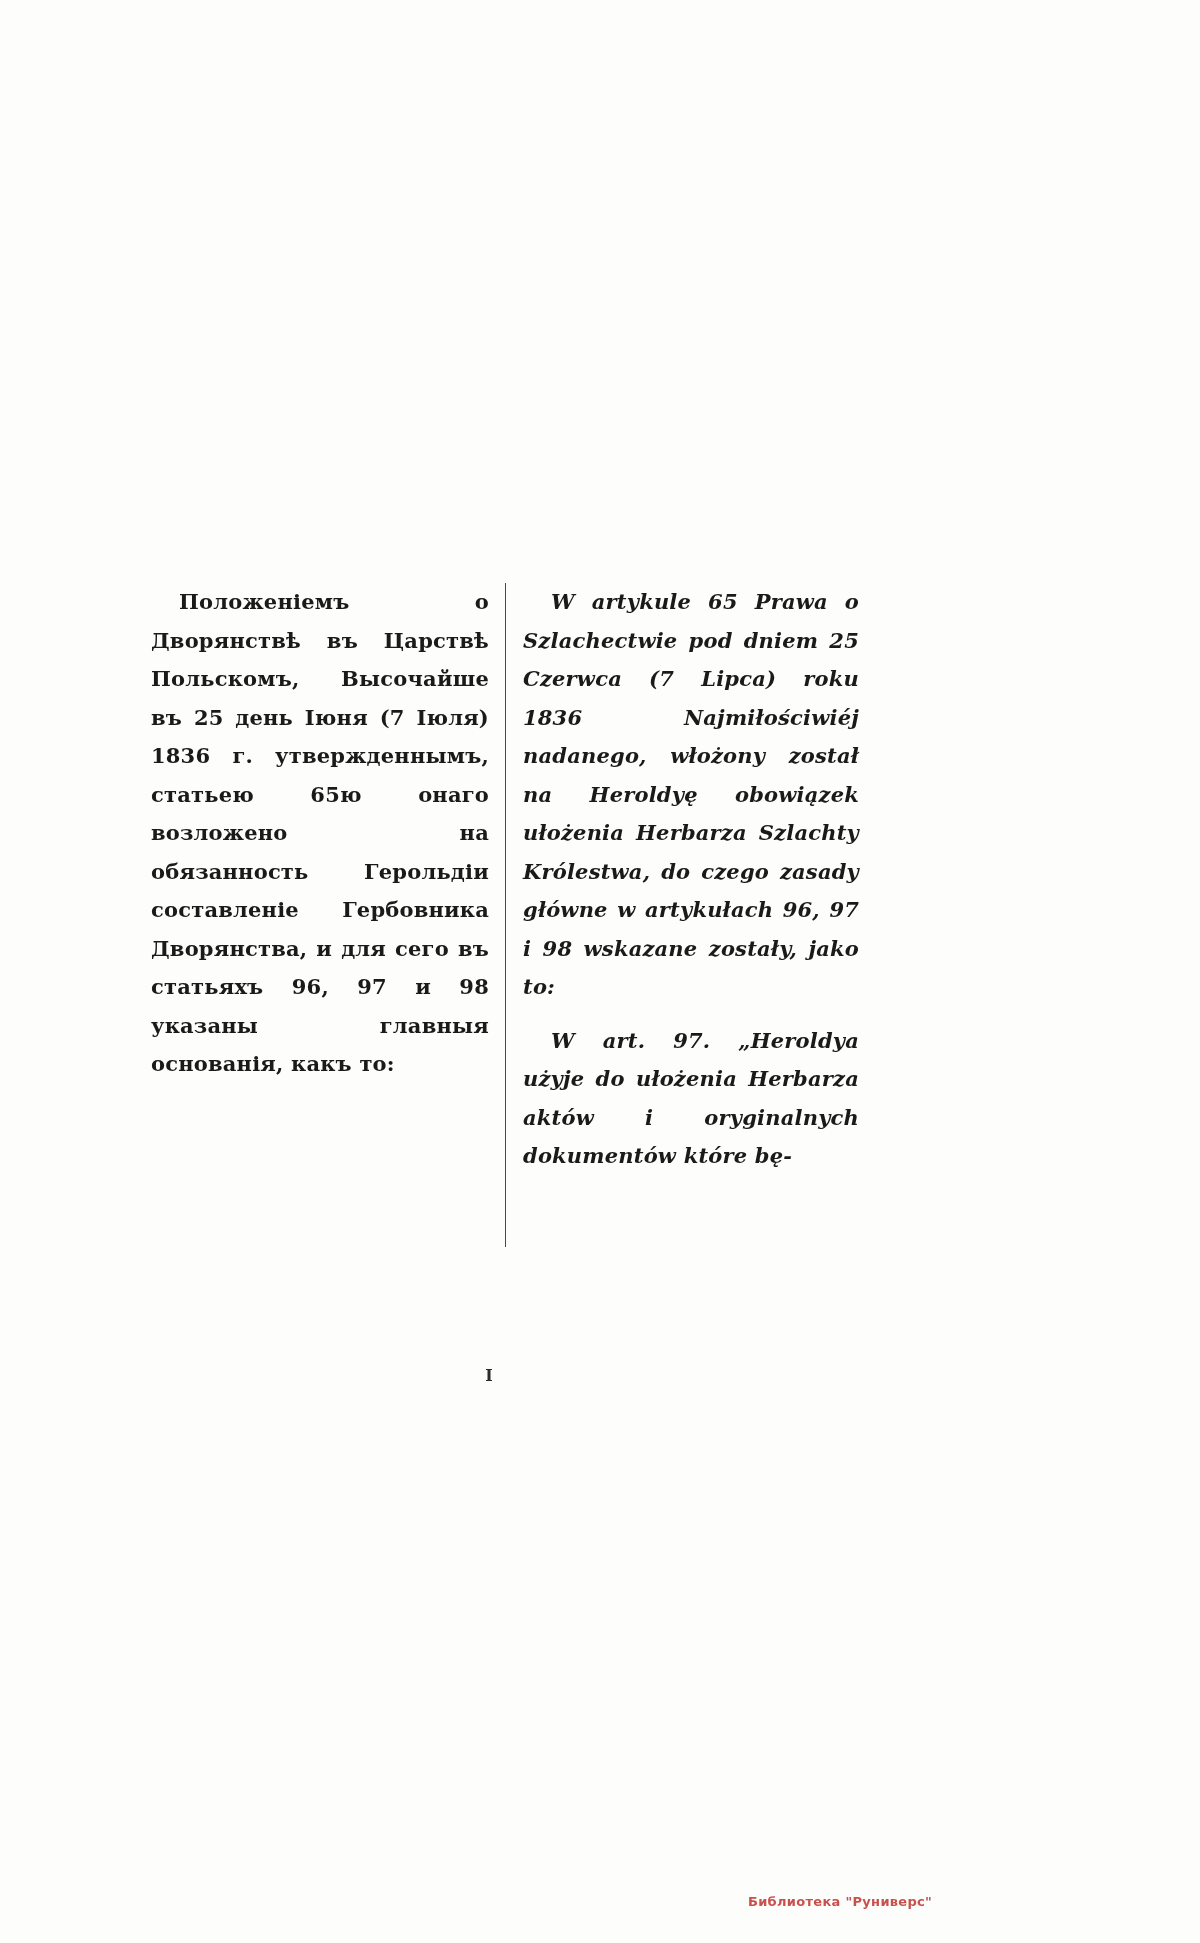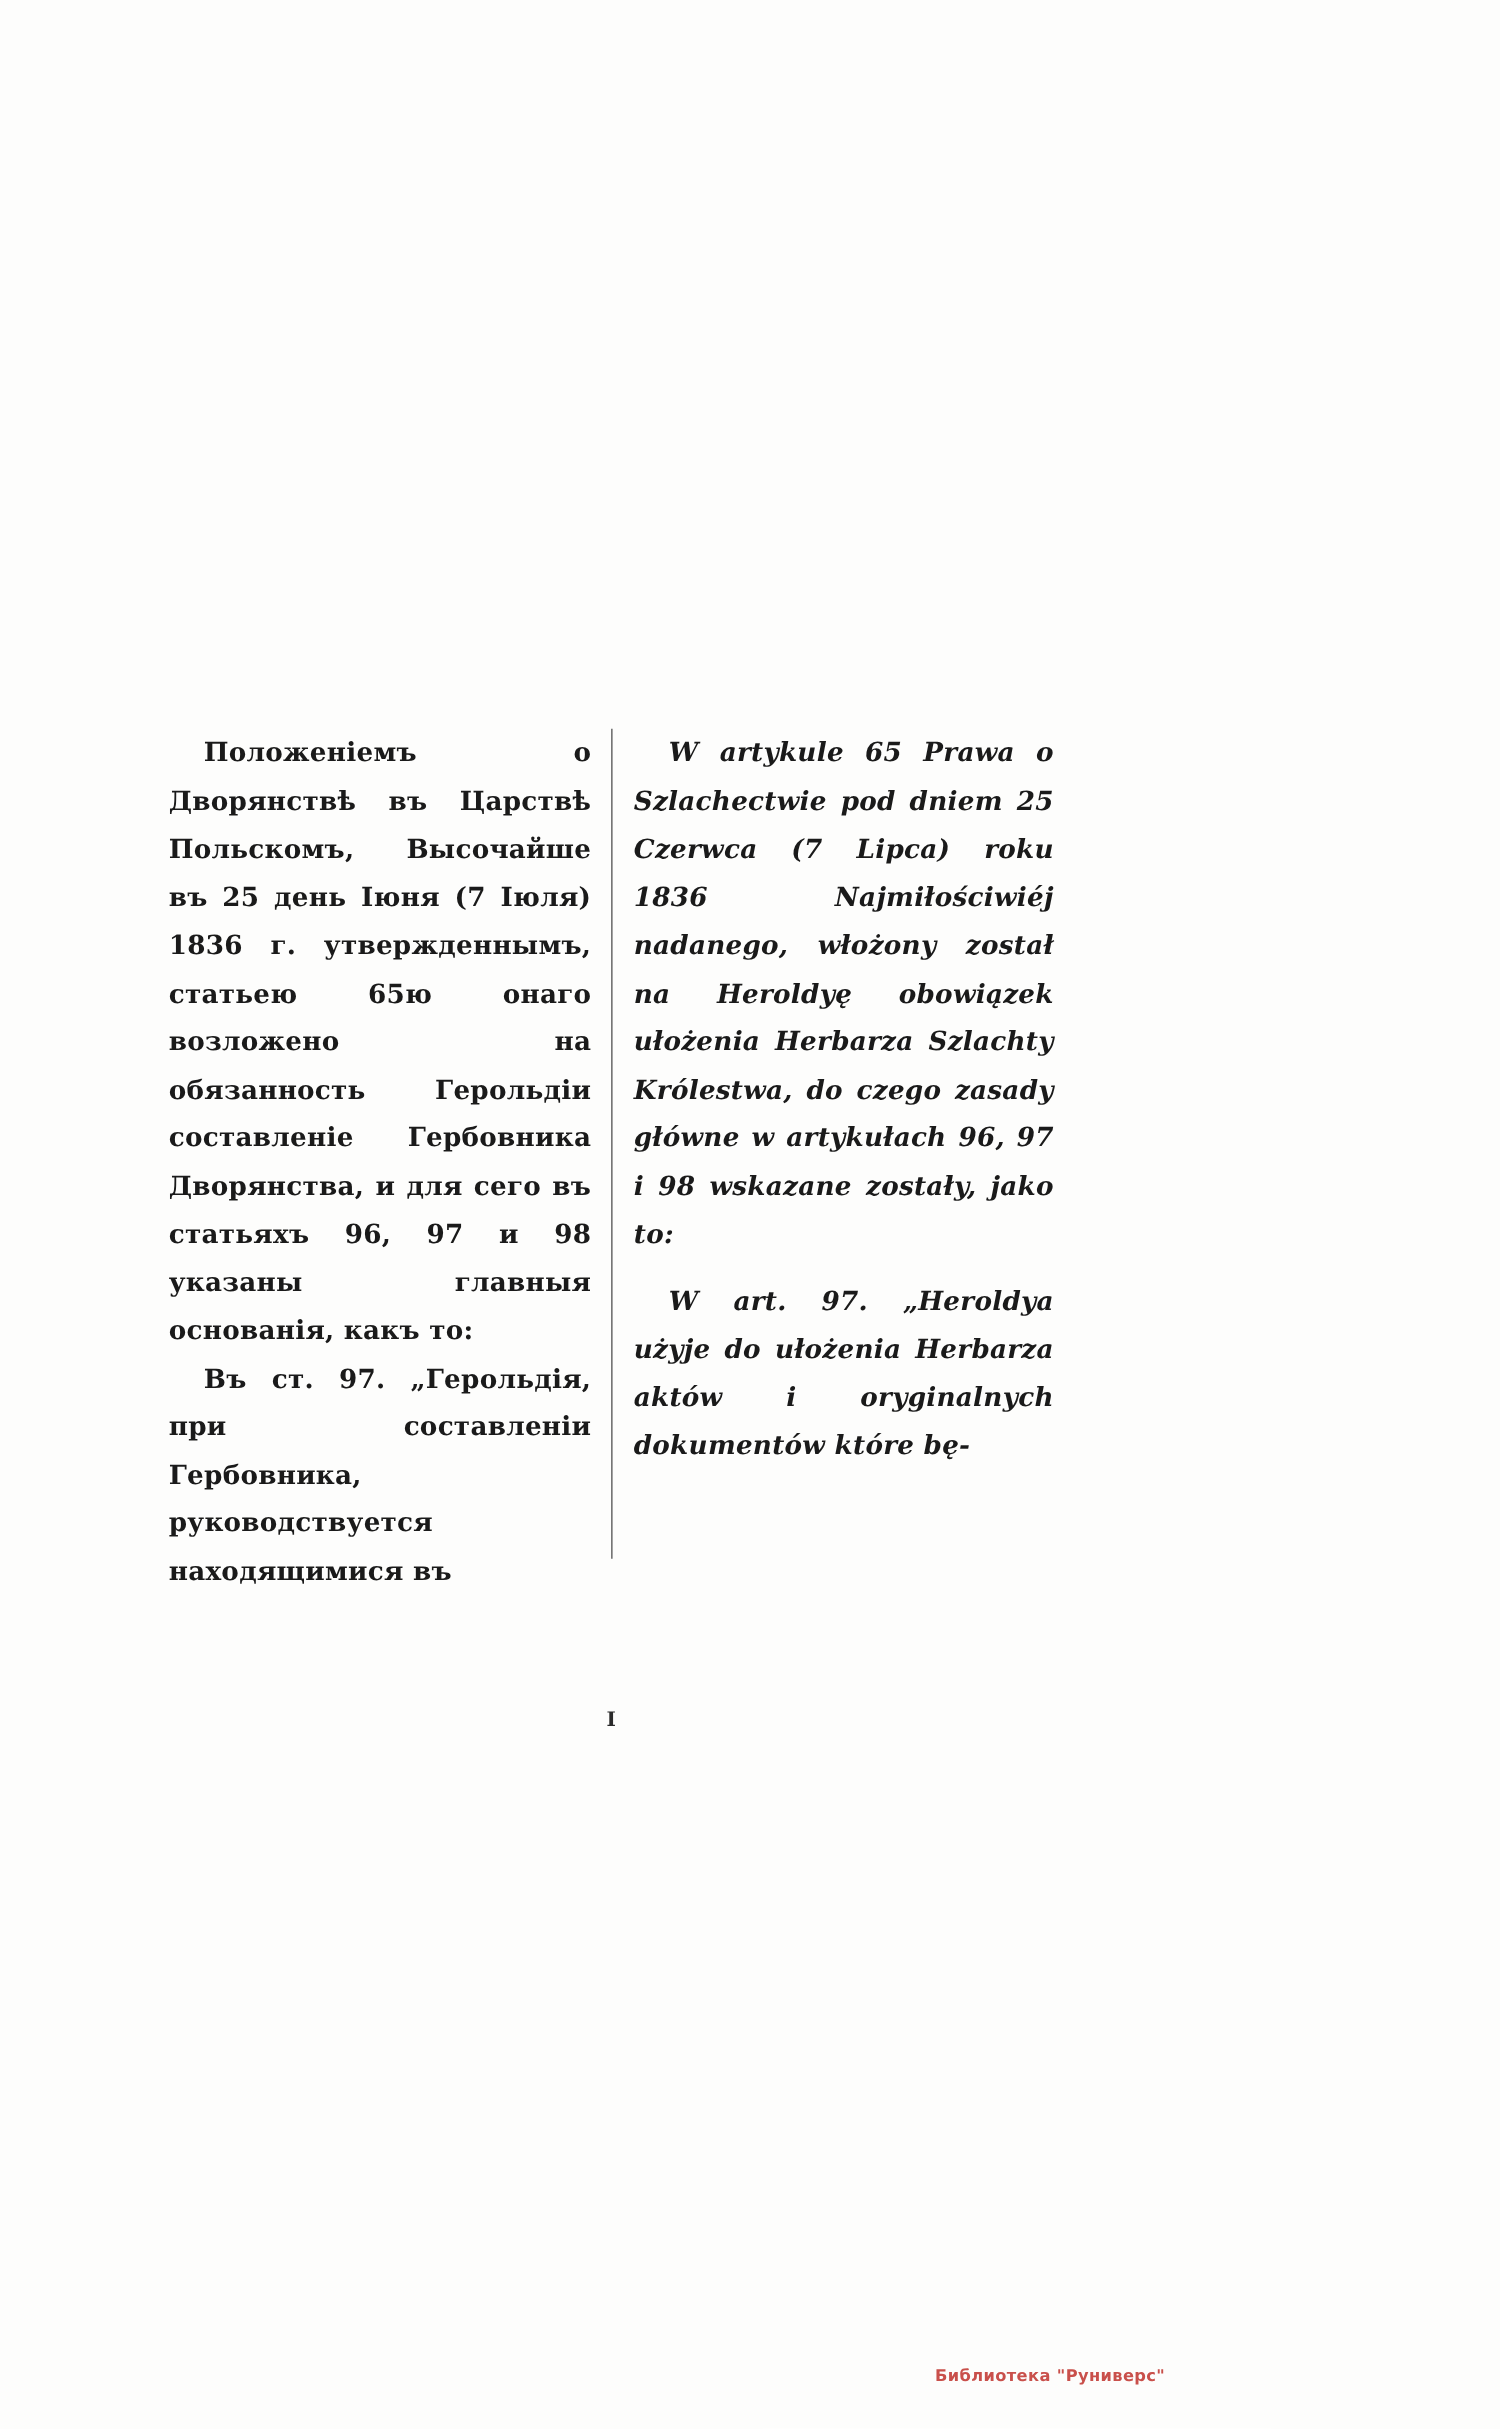--- a/index.html
+++ b/index.html
@@ -10,21 +10,21 @@
   .page {
     position: relative;
     width: 1200px;
     height: 1943px;
     background: #fdfdfc;
     overflow: hidden;
     font-family: "DejaVu Serif", serif;
   }
   .text-area {
     position: absolute;
-    left: 135px;
+    left: 151px;
     top: 583px;
     width: 708px;
     display: flex;
     align-items: flex-start;
   }
   .column {
     color: #1a1a1a;
     font-size: 21px;
     line-height: 38.5px;
     font-weight: 700;
@@ -69,21 +69,20 @@
 </style>
 </head>
 <body>
 
 <div class="page">
 
   <div class="text-area">
 
     <div class="column col-left">
       <p>Положеніемъ о Дворянствѣ въ Царствѣ Польскомъ, Высочайше въ 25 день Іюня (7 Іюля) 1836 г. утвержденнымъ, статьею 65ю онаго возложено на обязанность Герольдіи составленіе Гербовника Дворянства, и для сего въ статьяхъ 96, 97 и 98 указаны главныя основанія, какъ то:</p>
-      <p>Въ ст. 97. „Герольдія, при составленіи Гербовника, руководствуется находящимися въ</p>
     </div>
 
     <div class="divider"></div>
 
     <div class="column col-right">
       <p>W artykule 65 Prawa o Szlachectwie pod dniem 25 Czerwca (7 Lipca) roku 1836 Najmiłościwiéj nadanego, włożony został na Heroldyę obowiązek ułożenia Herbarza Szlachty Królestwa, do czego zasady główne w artykułach 96, 97 i 98 wskazane zostały, jako to:</p>
       <p class="spaced">W art. 97. „Heroldya użyje do ułożenia Herbarza aktów i oryginalnych dokumentów które bę-</p>
     </div>
 
   </div>

